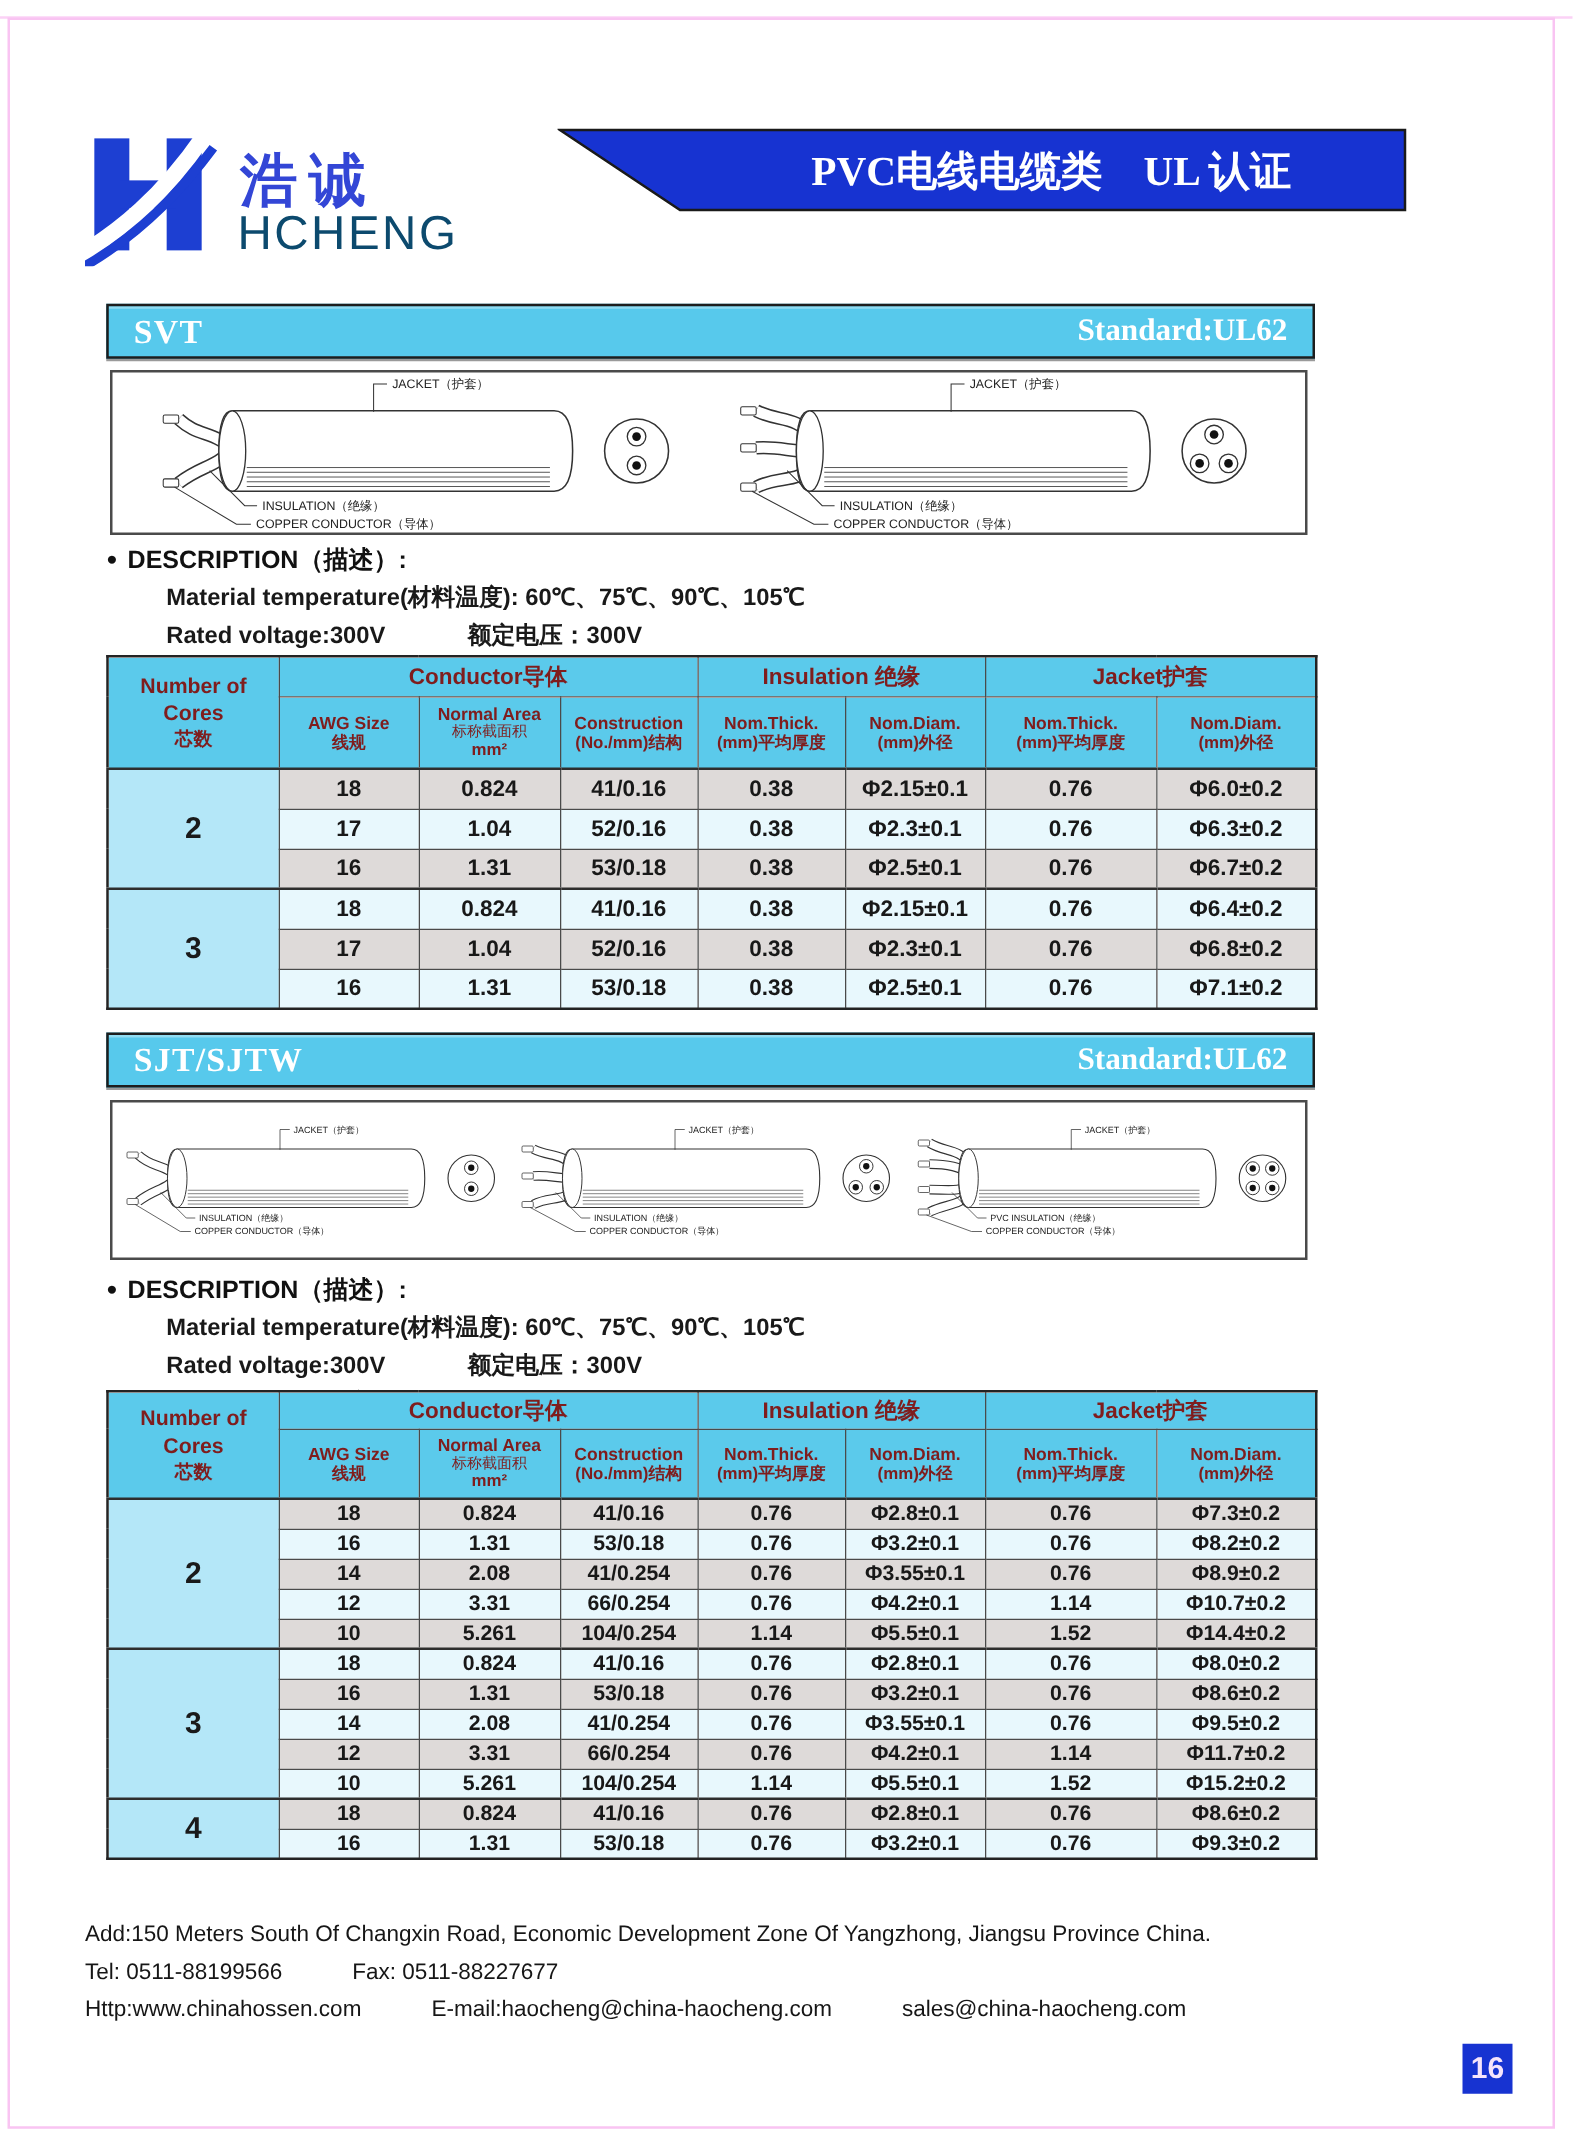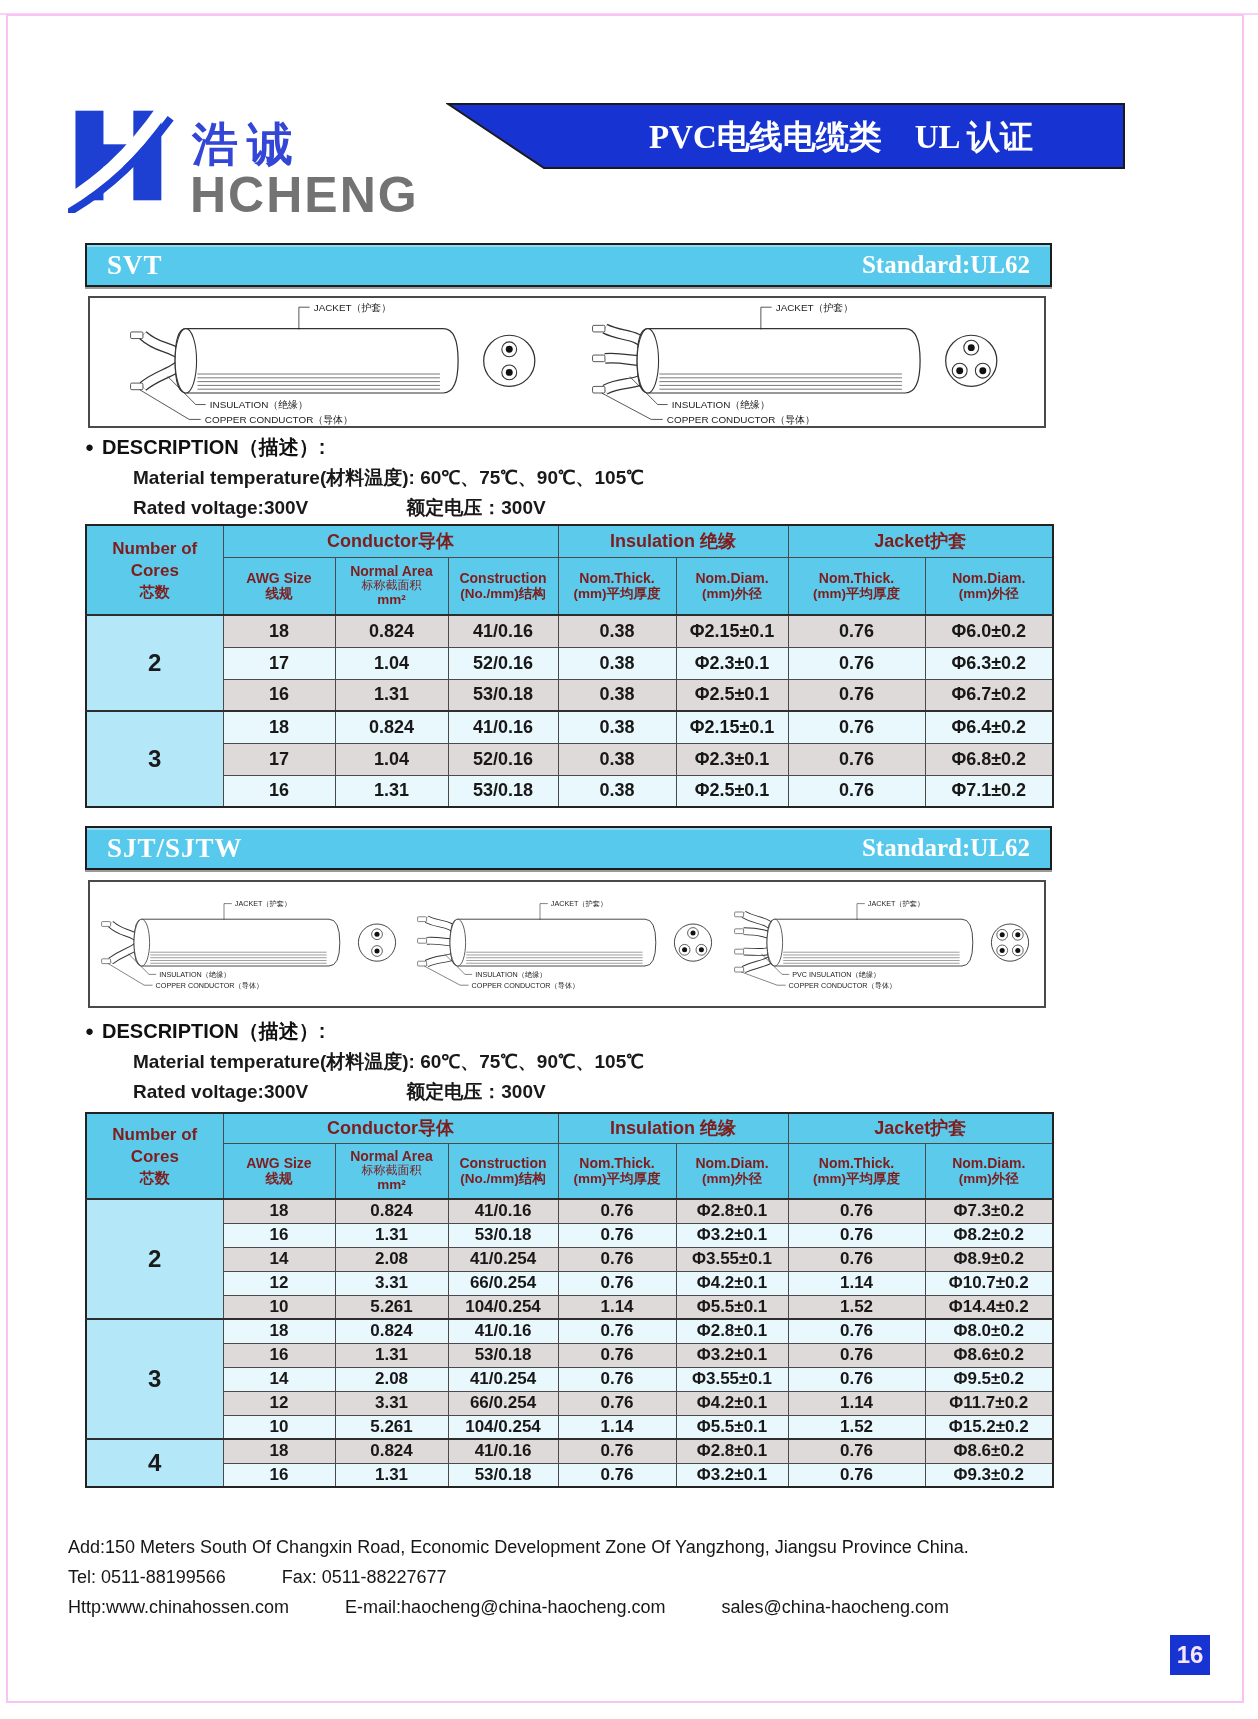--- a/index.html
+++ b/index.html
@@ -11,22 +11,22 @@
     position:absolute;left:6px;top:14px;right:14px;bottom:16px;
     border:2px solid #f9c4f2;pointer-events:none;
   }
   .pink-topline{position:absolute;left:0;top:13px;width:100%;height:2px;background:#fbd2f6;}
 
   
   .header{position:absolute;left:68px;top:98px;width:1124px;height:120px;}
   .logo-mark{position:absolute;left:0;top:0;}
   .logo-cn{position:absolute;left:124px;top:16px;font-size:46px;font-weight:bold;
     color:#3346d6;letter-spacing:9px;}
-  .logo-en{position:absolute;left:122px;top:68px;font-size:50px;font-weight:bold;
-    color:#737373;letter-spacing:2px;}
+  .logo-en{position:absolute;left:122px;top:68px;font-size:38px;font-weight:normal;
+    color:#0c4a6e;letter-spacing:2px;}
   .banner-svg{position:absolute;left:378px;top:4px;}
 
   
   .bar{
     position:absolute;left:85px;width:967px;height:44px;background:#57c9ec;
     border:2px solid #1d1d1d;box-sizing:border-box;display:flex;align-items:center;
     justify-content:space-between;padding:0 20px;
     font-family:"Liberation Serif", serif;color:#ffffff;font-weight:bold;
     box-shadow:inset 0 2px 0 rgba(255,255,255,.35), 0 2px 0 #9a9a9a;
   }
@@ -38,21 +38,21 @@
     position:absolute;left:88px;width:958px;background:#fff;border:2px solid #4a4a4a;
     box-sizing:border-box;display:flex;align-items:center;justify-content:space-evenly;
   }
   .cable-fig{flex:0 0 auto;}
 
   
   .desc{position:absolute;left:85px;width:970px;}
   .desc .bullet-line{font-size:20px;font-weight:bold;color:#111;margin-bottom:3px;}
   .desc .dot{font-size:15px;vertical-align:2px;margin-right:8px;}
   .desc .ind{margin-left:48px;font-size:19px;font-weight:bold;color:#191919;margin-bottom:4px;}
-  .desc .cn-gap{margin-left:98px;}
+  .desc .cn-gap{margin-left:66px;}
 
   
   table.spec{
     position:absolute;left:85px;border-collapse:collapse;table-layout:fixed;
     width:967px;background:#fff;border:2px solid #232323;
   }
   table.spec th, table.spec td{
     border:1px solid #4a4a4a;text-align:center;vertical-align:middle;
     padding:0;overflow:hidden;
   }

